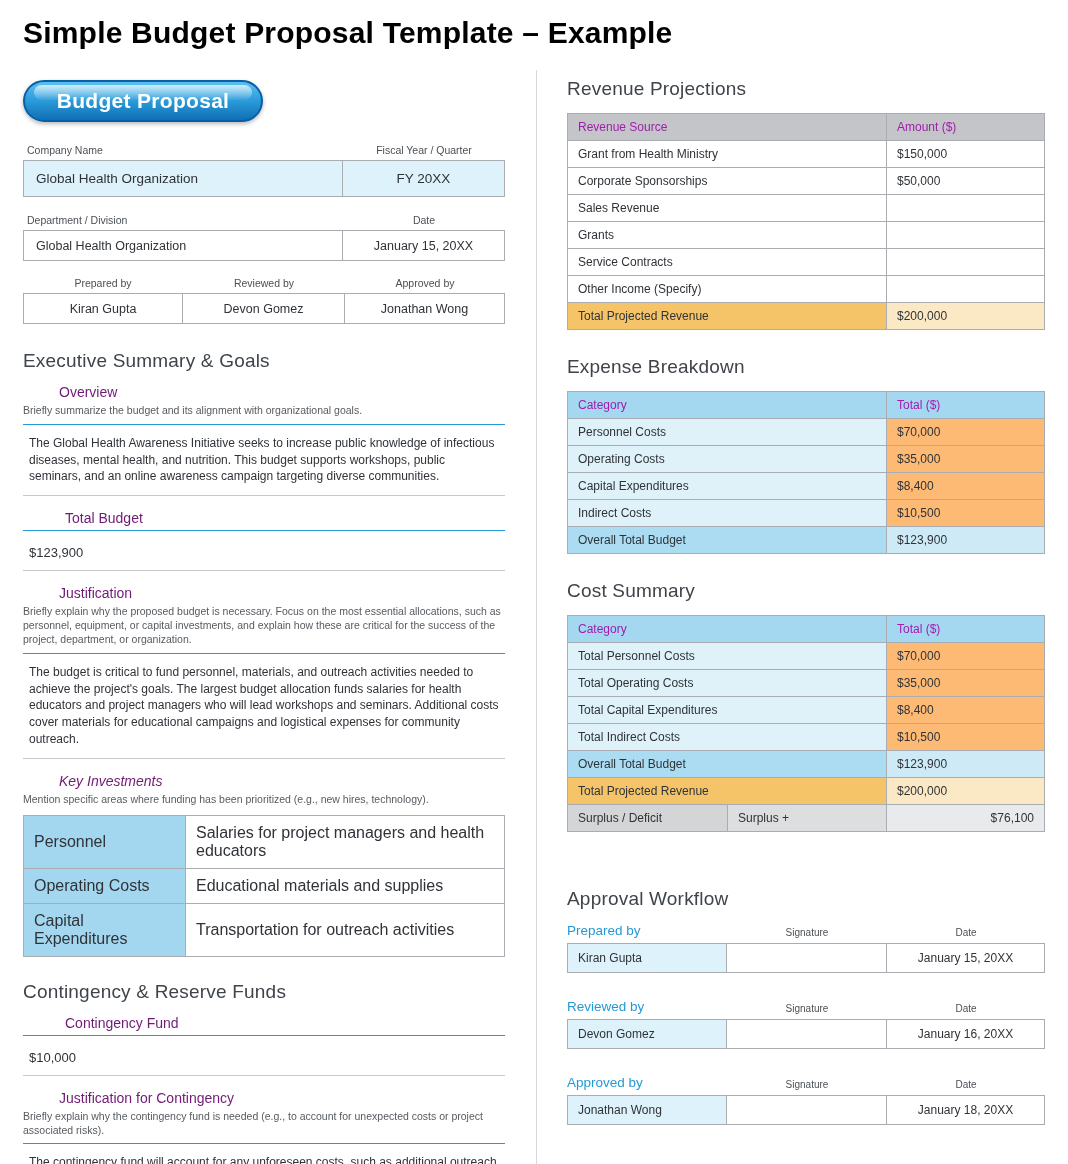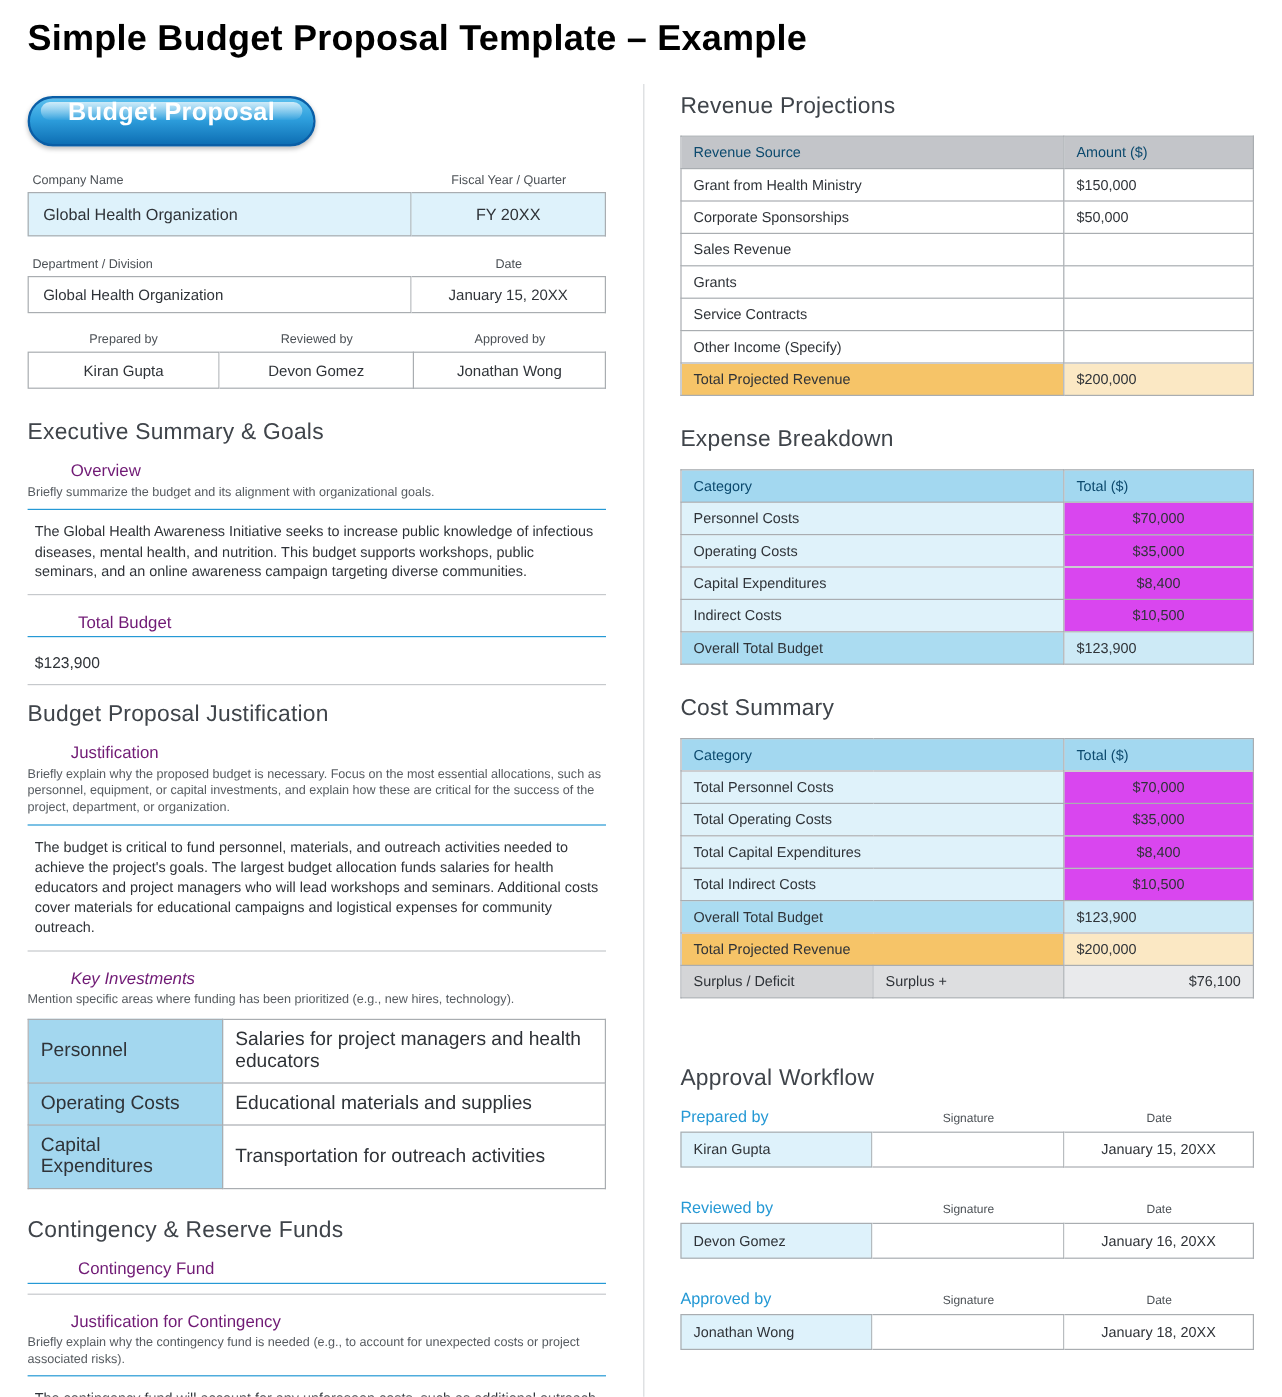--- a/index.html
+++ b/index.html
@@ -21,21 +21,21 @@
   .columns { display:flex; align-items:stretch; }
   .col-left  { flex:0 0 482px; width:482px; }
   .v-divider { width:1px; background:#d7dadd; margin:6px 30px 0 31px; }
   .col-right { flex:0 0 478px; width:478px; }
 
   
   .banner {
     position:relative; width:240px; height:42px; margin:16px 0 22px 0;
     border-radius:24px; border:2px solid #0a5ea6;
     background:linear-gradient(180deg,#5cc0ee 0%, #2e9fdd 45%, #0e6fb4 100%);
-    display:flex; align-items:flex-start; justify-content:center;
+    display:flex; align-items:center; justify-content:center;
     box-shadow:0 2px 4px rgba(0,0,0,.28);
   }
   .banner::before {
     content:""; position:absolute; left:9px; right:9px; top:3px; height:15px;
     border-radius:12px;
     background:linear-gradient(180deg, rgba(255,255,255,.72), rgba(255,255,255,.04));
   }
   .banner span { position:relative; color:#fff; font-size:21px; font-weight:bold; letter-spacing:.3px; }
 
   
@@ -73,31 +73,31 @@
   .col-right .h2 { margin:26px 0 13px 0; }
   .col-right .h2.first { margin-top:14px; }
   .col-right .h2.approval { margin-top:56px; }
 
   table.tbl { width:100%; border-collapse:collapse; table-layout:fixed; }
   table.tbl th, table.tbl td {
     border:1px solid #a9adb1; font-size:12px; font-weight:normal;
     padding:6px 10px; height:27px; text-align:left; vertical-align:middle;
     overflow:hidden; white-space:nowrap;
   }
-  table.tbl th { color:#0c4a6e; }
+  table.tbl th { color:#a21caf; }
   .amt { text-align:right; }
   .amt-h { text-align:center; }
 
   .rev-head th { background:#c3c5c9; }
   .row-orange td.lbl { background:#f6c468; }
   .row-orange td.amt { background:#fbe8c4; }
 
   .blue-head th { background:#a3d8f0; }
   .row-blue td.lbl { background:#dff2fa; }
-  .row-blue td.amt { background:#d946ef;text-align:center; }
+  .row-blue td.amt { background:#fdba74; }
   .row-blue-total td.lbl { background:#abdcf1; }
   .row-blue-total td.amt { background:#cdeaf6; }
 
   .row-surplus td.s1 { background:#d4d5d7; }
   .row-surplus td.s2 { background:#dddee0; }
   .row-surplus td.s3 { background:#e9eaec;text-align:right; }
 
   
   .appr-block { margin-bottom:26px; }
   .appr-heads { display:grid; grid-template-columns:160px 160px 158px; align-items:end; margin-bottom:5px; }
@@ -165,21 +165,20 @@
       <div class="f-hint">Briefly summarize the budget and its alignment with organizational goals.</div>
       <hr class="hr-blue">
       <div class="f-text">The Global Health Awareness Initiative seeks to increase public knowledge of infectious diseases, mental health, and nutrition. This budget supports workshops, public seminars, and an online awareness campaign targeting diverse communities.</div>
       <hr class="hr-gray">
 
       <div class="f-label indent">Total Budget</div>
       <hr class="hr-blue">
       <div class="f-value">$123,900</div>
       <hr class="hr-gray">
 
-      <h2 class="h2 left" style="margin-top:12px;">Budget Proposal Justification</h2>
 
       <div class="f-label">Justification</div>
       <div class="f-hint">Briefly explain why the proposed budget is necessary. Focus on the most essential allocations, such as personnel, equipment, or capital investments, and explain how these are critical for the success of the project, department, or organization.</div>
       <hr class="hr-blue">
       <div class="f-text">The budget is critical to fund personnel, materials, and outreach activities needed to achieve the project's goals. The largest budget allocation funds salaries for health educators and project managers who will lead workshops and seminars. Additional costs cover materials for educational campaigns and logistical expenses for community outreach.</div>
       <hr class="hr-gray">
 
       <div class="f-label" style="margin-top:6px;font-style:italic;">Key Investments</div>
       <div class="f-hint">Mention specific areas where funding has been prioritized (e.g., new hires, technology).</div>
 
@@ -197,20 +196,21 @@
           <td class="ki-label">Capital Expenditures</td>
           <td>Transportation for outreach activities</td>
         </tr>
       </tbody>
         </table>
 
       <h2 class="h2 left">Contingency &amp; Reserve Funds</h2>
 
       <div class="f-label indent">Contingency Fund</div>
       <hr class="hr-blue">
+      <div class="f-value">$10,000</div>
       <hr class="hr-gray">
 
       <div class="f-label" style="margin-top:10px;">Justification for Contingency</div>
       <div class="f-hint">Briefly explain why the contingency fund is needed (e.g., to account for unexpected costs or project associated risks).</div>
       <hr class="hr-blue">
       <div class="f-text">The contingency fund will account for any unforeseen costs, such as additional outreach locations or unexpected price increases for materials.</div>
 
     </div>
 
     <div class="v-divider"></div>

